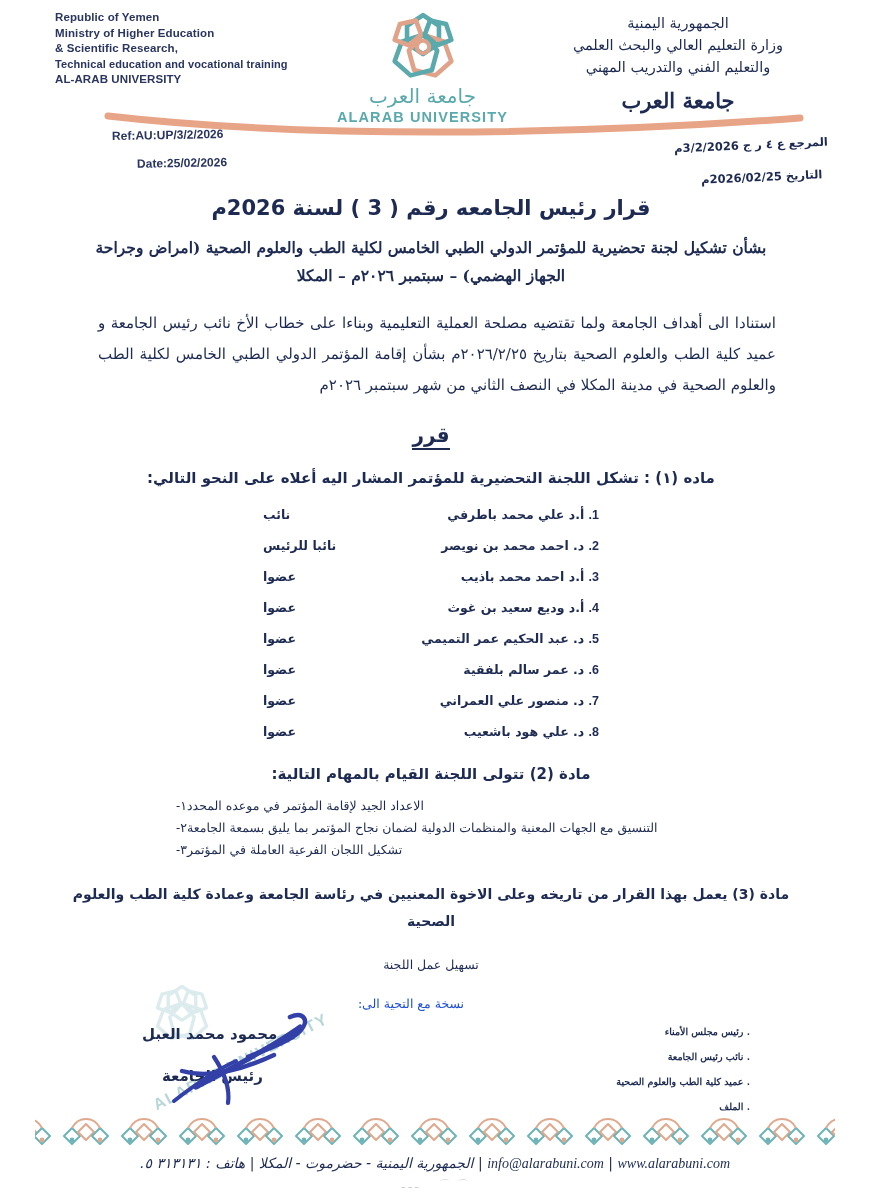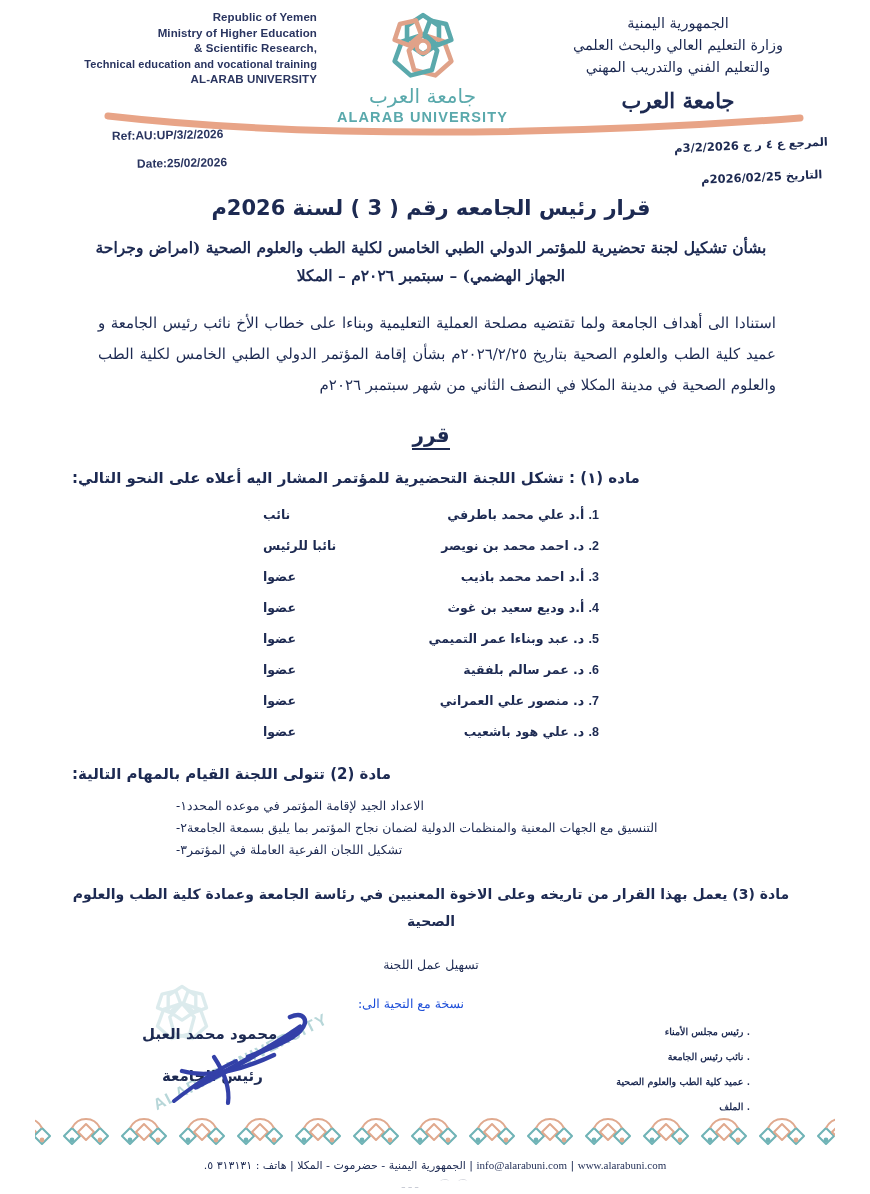--- a/index.html
+++ b/index.html
@@ -24,21 +24,21 @@
     position: relative;
     display: flex;
     align-items: flex-start;
     justify-content: space-between;
     padding: 6px 42px 0 55px;
     height: 118px;
     box-sizing: border-box;
   }
   .hdr-en {
     width: 262px;
-    text-align: right;
+    text-align: left;
     font-family: "Liberation Sans", sans-serif;
     font-size: 11.5px;
     font-weight: 700;
     line-height: 15.5px;
     color: #2a3560;
     padding-top: 4px;
     letter-spacing: .1px;
   }
   .hdr-en .line-long { font-size: 11px; }
   .hdr-logo {
@@ -152,21 +152,21 @@
     letter-spacing: 1px;
   }
   .qarrar span { border-bottom: 2px solid #1d2a52; padding-bottom: 1px; }
 
   .article-head {
     font-family: "DejaVu Sans", sans-serif;
     font-size: 15px;
     font-weight: 700;
     color: #1d2a52;
     margin-top: 22px;
-    text-align: left;
+    text-align: center;
   }
   .article-head.a2 { margin-top: 18px; }
 
   
   .members {
     width: 336px;
     margin: 12px auto 0 auto;
     border-collapse: collapse;
     direction: rtl;
   }
@@ -279,22 +279,23 @@
 
   
   .footer-band { position: absolute; left: 0; bottom: 46px; width: 870px; height: 42px; }
   .footer-text {
     position: absolute;
     left: 0; bottom: 22px;
     width: 870px;
     text-align: center;
     direction: rtl;
     font-family: "DejaVu Sans", sans-serif;
-    font-size: 11px;
-    color: #1d2a52;
+    font-size: 14px;
+    color: #1d2a52;
+    font-style: italic;
   }
   .footer-text .lat { font-family: "Liberation Serif", serif; direction: ltr; unicode-bidi: embed; }
   .scanmark {
     position: absolute;
     left: 0; bottom: 2px;
     width: 870px;
     text-align: center;
     direction: rtl;
     font-family: "DejaVu Sans", sans-serif;
     font-size: 11px;
@@ -375,21 +376,21 @@
         </tr>
         <tr>
           <td class="name"><span class="mnum">3.</span> <span>أ.د احمد محمد باذيب</span></td>
           <td class="role">عضوا</td>
         </tr>
         <tr>
           <td class="name"><span class="mnum">4.</span> <span>أ.د وديع سعيد بن غوث</span></td>
           <td class="role">عضوا</td>
         </tr>
         <tr>
-          <td class="name"><span class="mnum">5.</span> <span>د. عبد وبناءا عمر التميمي</span></td>
+          <td class="name"><span class="mnum">5.</span> <span>د. عبد الحكيم عمر التميمي</span></td>
           <td class="role">عضوا</td>
         </tr>
         <tr>
           <td class="name"><span class="mnum">6.</span> <span>د. عمر سالم بلفقية</span></td>
           <td class="role">عضوا</td>
         </tr>
         <tr>
           <td class="name"><span class="mnum">7.</span> <span>د. منصور علي العمراني</span></td>
           <td class="role">عضوا</td>
         </tr>

